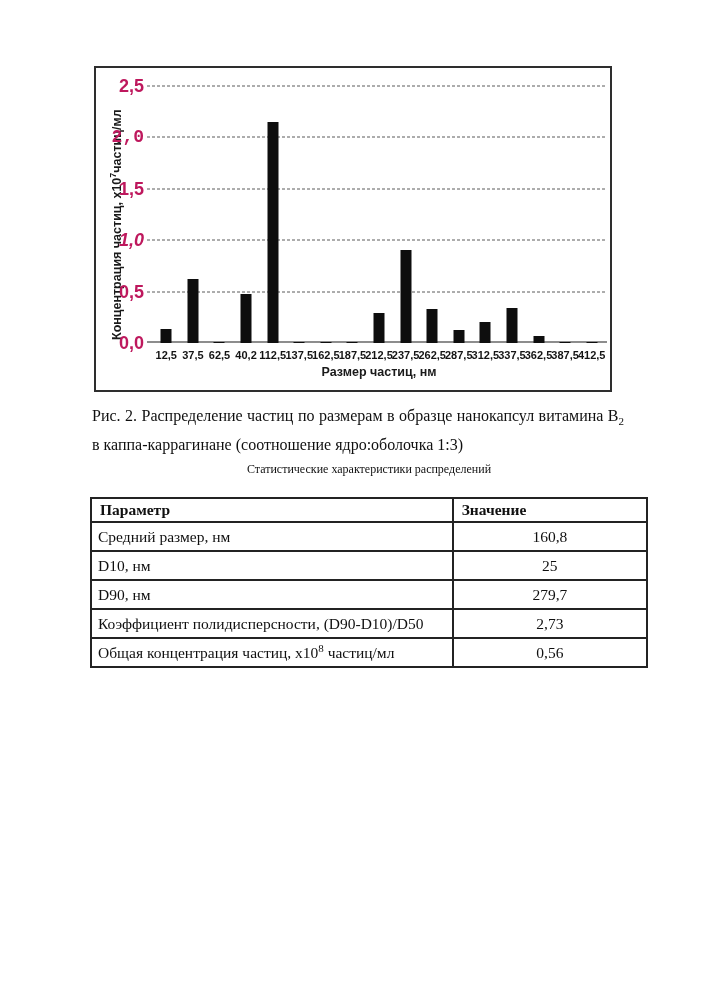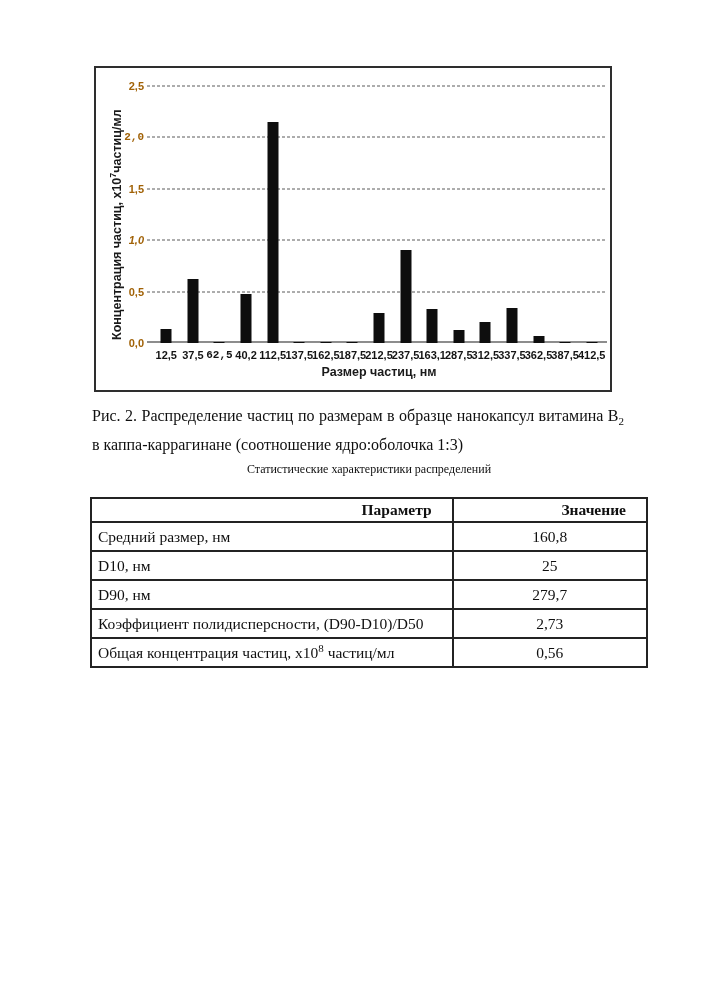--- a/index.html
+++ b/index.html
@@ -56,23 +56,23 @@
     position: absolute;
     left: -6px;
     right: -2px;
     height: 0;
     border-top: 2px solid #8d8d8d;
   }
   .ytick {
     position: absolute;
     right: calc(100% + 9px);
     transform: translateY(50%);
-    font-size: 11px;
-    font-weight: bold;
-    color: #a16207;
+    font-size: 18px;
+    font-weight: bold;
+    color: #be185d;
     line-height: 1;
   }
   .bar {
     position: absolute;
     bottom: 0;
     width: 11px;
     min-height: 1px;
     transform: translateX(-50%);
     background: #0e0e0e;
   }
@@ -135,22 +135,22 @@
     font-size: 15.5px;
     color: #101010;
   }
   table.stats th, table.stats td {
     border: 2px solid #232323;
     vertical-align: middle;
   }
   table.stats th {
     height: 22px;
     font-weight: bold;
-    text-align: right;
-    padding: 2px 20px;
+    text-align: left;
+    padding: 2px 8px;
   }
   table.stats td {
     height: 29px;
     padding: 2px 6px;
   }
   table.stats .col-param { width: 363px; }
   table.stats .col-value { width: 195px; }
   table.stats td.param { text-align: left; }
   table.stats td.val { text-align: center; }
   table.stats sup { font-size: 11px; }
@@ -173,37 +173,37 @@
         <span class="ytick" style="bottom: 60%;">1,5</span>
         <div class="gridline" style="bottom: 80%;"></div>
         <span class="ytick" style="bottom: 80%; font-family: Liberation Mono, monospace;">2,0</span>
         <div class="gridline" style="bottom: 100%;"></div>
         <span class="ytick" style="bottom: 100%;">2,5</span>
         <div class="bar" style="left: 2.94118%; height: 5.6%; background: rgb(14, 14, 14);"></div>
         <span class="xtick" style="left: 2.94118%;">12,5</span>
         <div class="bar" style="left: 8.82353%; height: 24.8%; background: rgb(14, 14, 14);"></div>
         <span class="xtick" style="left: 8.82353%;">37,5</span>
         <div class="bar" style="left: 14.7059%; height: 0.4%; background: rgb(14, 14, 14);"></div>
-        <span class="xtick" style="left: 14.7059%; font-family: Liberation Mono, monospace;">62,5</span>
+        <span class="xtick" style="left: 14.7059%;">62,5</span>
         <div class="bar" style="left: 20.5882%; height: 19.2%; background: rgb(14, 14, 14);"></div>
         <span class="xtick" style="left: 20.5882%;">40,2</span>
         <div class="bar" style="left: 26.4706%; height: 86%; background: rgb(14, 14, 14);"></div>
         <span class="xtick" style="left: 26.4706%;">112,5</span>
         <div class="bar" style="left: 32.3529%; height: 0.4%; background: rgb(14, 14, 14);"></div>
         <span class="xtick" style="left: 32.3529%;">137,5</span>
         <div class="bar" style="left: 38.2353%; height: 0.4%; background: rgb(14, 14, 14);"></div>
         <span class="xtick" style="left: 38.2353%;">162,5</span>
         <div class="bar" style="left: 44.1176%; height: 0.4%; background: rgb(14, 14, 14);"></div>
         <span class="xtick" style="left: 44.1176%;">187,5</span>
         <div class="bar" style="left: 50%; height: 11.6%; background: rgb(14, 14, 14);"></div>
         <span class="xtick" style="left: 50%;">212,5</span>
         <div class="bar" style="left: 55.8824%; height: 36%; background: rgb(14, 14, 14);"></div>
         <span class="xtick" style="left: 55.8824%;">237,5</span>
         <div class="bar" style="left: 61.7647%; height: 13.2%; background: rgb(14, 14, 14);"></div>
-        <span class="xtick" style="left: 61.7647%;">163,1</span>
+        <span class="xtick" style="left: 61.7647%;">262,5</span>
         <div class="bar" style="left: 67.6471%; height: 5.2%; background: rgb(14, 14, 14);"></div>
         <span class="xtick" style="left: 67.6471%;">287,5</span>
         <div class="bar" style="left: 73.5294%; height: 8%; background: rgb(14, 14, 14);"></div>
         <span class="xtick" style="left: 73.5294%; text-align: center;">312,5</span>
         <div class="bar" style="left: 79.4118%; height: 13.6%; background: rgb(14, 14, 14);"></div>
         <span class="xtick" style="left: 79.4118%;">337,5</span>
         <div class="bar" style="left: 85.2941%; height: 2.8%; background: rgb(14, 14, 14);"></div>
         <span class="xtick" style="left: 85.2941%;">362,5</span>
         <div class="bar" style="left: 91.1765%; height: 0.2%; background: rgb(14, 14, 14);"></div>
         <span class="xtick" style="left: 91.1765%;">387,5</span>

